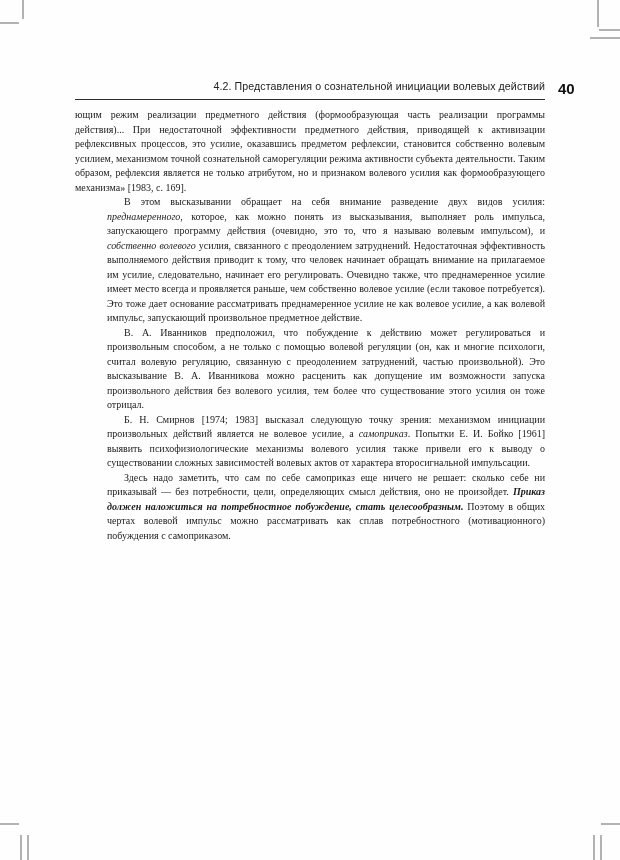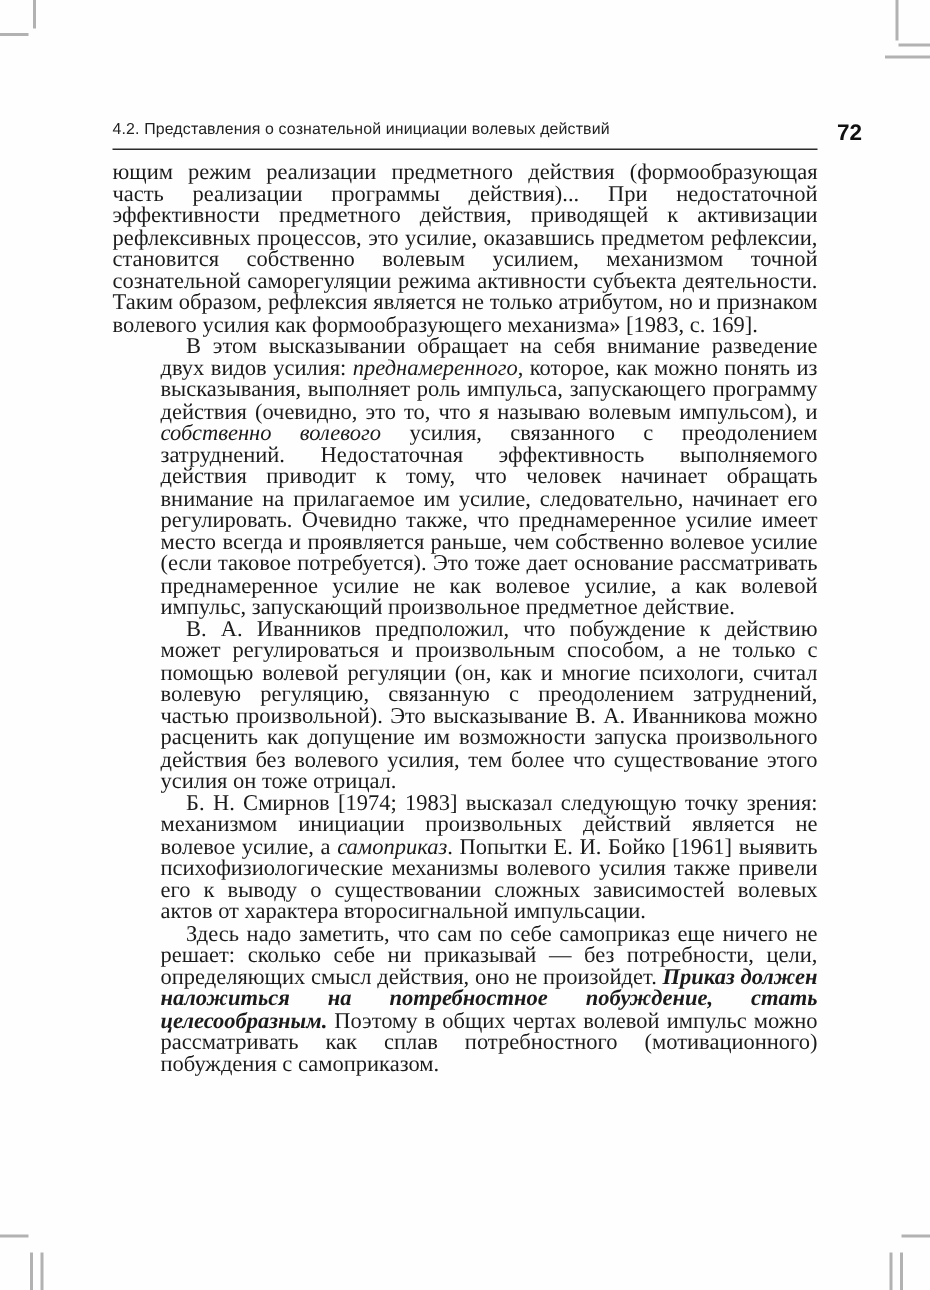--- a/index.html
+++ b/index.html
@@ -22,20 +22,21 @@
     position: absolute;
     left: 75px; top: 76px;
     width: 502px;
     display: flex;
     align-items: flex-end;
   }
   .header-rule-box {
     width: 470px;
     border-bottom: 1.5px solid #2b2b2b;
     padding-bottom: 5px;
+    text-align: right;
   }
   .header-title {
     font-family: "Liberation Sans", sans-serif;
     font-size: 10.6px;
     letter-spacing: 0.1px;
     color: #222;
     white-space: nowrap;
   }
   .page-number {
     font-family: "Liberation Sans", sans-serif;
@@ -43,21 +44,21 @@
     font-weight: bold;
     color: #111;
     margin-left: 13px;
     padding-bottom: 3px;
   }
   
   .body-text {
     position: absolute;
     left: 75px; top: 108px;
     width: 470px;
-    font-size: 15px;
+    font-size: 10px;
     line-height: 14.5px;
     text-align: justify;
   }
   .body-text p { margin: 0; }
   .body-text p.indent { text-indent: 17px; margin-left: 32px; }
   .body-text em { font-style: italic; }
   .body-text em.bold { font-weight: bold; }
 </style>
 </head>
 <body>
@@ -76,21 +77,21 @@
   <div class="crop" style="left:27px; top:835px; width:2px; height:25px;"></div>
 
   <div class="crop" style="left:601px; top:823px; width:19px; height:2px;"></div>
   <div class="crop" style="left:593px; top:835px; width:2px; height:25px;"></div>
   <div class="crop" style="left:600px; top:835px; width:2px; height:25px;"></div>
 
   <div class="header">
     <div class="header-rule-box">
       <span class="header-title">4.2. Представления о сознательной инициации волевых действий</span>
     </div>
-    <span class="page-number">72</span>
+    <span class="page-number">40</span>
   </div>
 
   <div class="body-text" id="paragraphs">
       <p><span>ющим режим реализации предметного действия (формообразующая часть реализации программы действия)... При недостаточной эффективности предметного действия, приводящей к активизации рефлексивных процессов, это усилие, оказавшись предметом рефлексии, становится собственно волевым усилием, механизмом точной сознательной саморегуляции режима активности субъекта деятельности. Таким образом, рефлексия является не только атрибутом, но и признаком волевого усилия как формообразующего механизма» [1983, с. 169].</span></p>
       <p class="indent"><span>В этом высказывании обращает на себя внимание разведение двух видов усилия: </span><em>преднамеренного</em><span>, которое, как можно понять из высказывания, выполняет роль импульса, запускающего программу действия (очевидно, это то, что я называю волевым импульсом), и </span><em>собственно волевого</em><span> усилия, связанного с преодолением затруднений. Недостаточная эффективность выполняемого действия приводит к тому, что человек начинает обращать внимание на прилагаемое им усилие, следовательно, начинает его регулировать. Очевидно также, что преднамеренное усилие имеет место всегда и проявляется раньше, чем собственно волевое усилие (если таковое потребуется). Это тоже дает основание рассматривать преднамеренное усилие не как волевое усилие, а как волевой импульс, запускающий произвольное предметное действие.</span></p>
       <p class="indent"><span>В. А. Иванников предположил, что побуждение к действию может регулироваться и произвольным способом, а не только с помощью волевой регуляции (он, как и многие психологи, считал волевую регуляцию, связанную с преодолением затруднений, частью произвольной). Это высказывание В. А. Иванникова можно расценить как допущение им возможности запуска произвольного действия без волевого усилия, тем более что существование этого усилия он тоже отрицал.</span></p>
       <p class="indent"><span>Б. Н. Смирнов [1974; 1983] высказал следующую точку зрения: механизмом инициации произвольных действий является не волевое усилие, а </span><em>самоприказ</em><span>. Попытки Е. И. Бойко [1961] выявить психофизиологические механизмы волевого усилия также привели его к выводу о существовании сложных зависимостей волевых актов от характера второсигнальной импульсации.</span></p>
       <p class="indent"><span>Здесь надо заметить, что сам по себе самоприказ еще ничего не решает: сколько себе ни приказывай — без потребности, цели, определяющих смысл действия, оно не произойдет. </span><em class="bold">Приказ должен наложиться на потребностное побуждение, стать целесообразным.</em><span> Поэтому в общих чертах волевой импульс можно рассматривать как сплав потребностного (мотивационного) побуждения с самоприказом.</span></p>
     </div>
 

